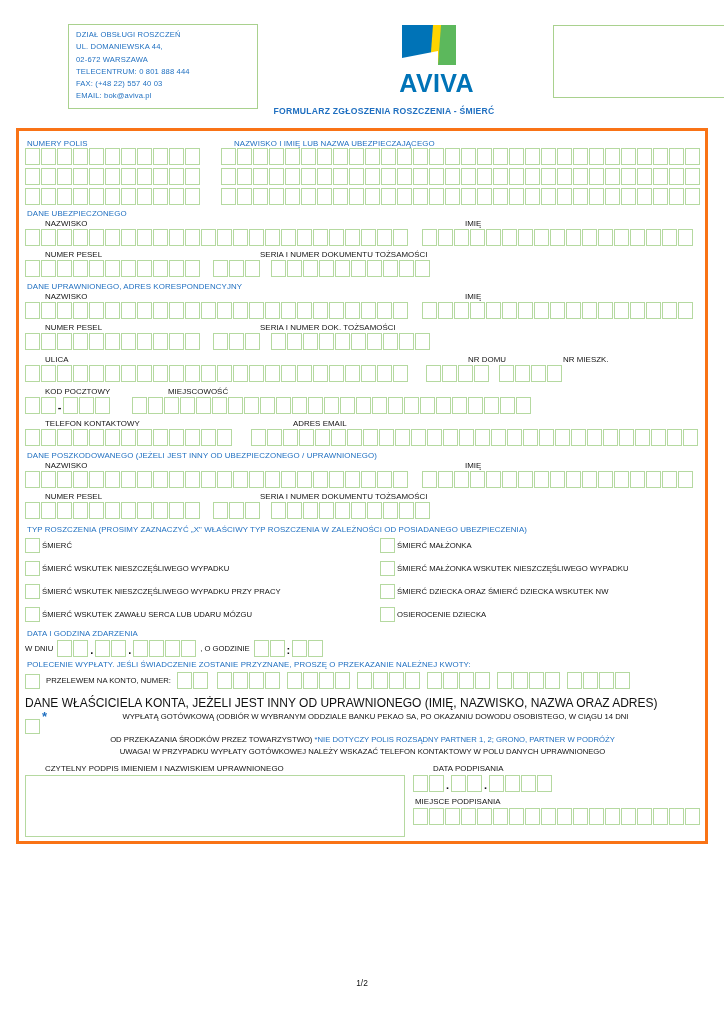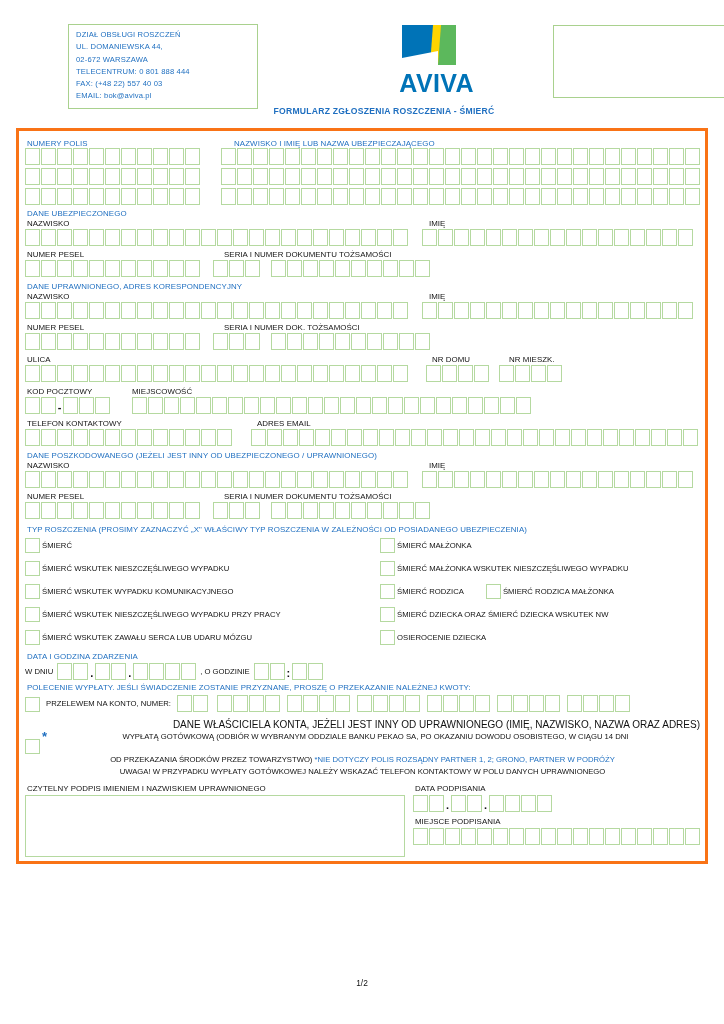--- a/index.html
+++ b/index.html
@@ -79,21 +79,21 @@
     color: #1f6fc0;
     font-size: 7.9px;
     letter-spacing: .1px;
     margin: 4px 0 0 2px;
     white-space: nowrap;
   }
   .lbl {
     color: #111;
     font-size: 7.9px;
     letter-spacing: .05px;
-    margin: 1px 0 1px 2px;
+    margin: 1px 0 1px 20px;
     white-space: nowrap;
   }
   .row { display: flex; align-items: flex-start; }
   .col { display: flex; flex-direction: column; }
 
   
   .comb { display: flex; gap: 1px; }
   .cell {
     width: 15px; height: 17px;
     border: 1px solid #b5d9a0;
@@ -129,22 +129,22 @@
   .chk-grid { margin-top: 3px; }
   .chk-row {
     display: flex;
     align-items: center;
     margin-bottom: 7px;
   }
   .chk-left { width: 355px; flex: 0 0 auto; }
   .chk-right { display: flex; align-items: center; gap: 22px; }
 
   .note-center {
-    text-align: right;
-    font-size: 10px;
+    text-align: left;
+    font-size: 12px;
     color: #111;
     margin-top: 3px;
   }
   .blue { color: #1f6fc0; }
   .star {
     color: #1f6fc0;
     font-size: 13px;
     font-weight: bold;
     line-height: 8px;
   }
@@ -799,38 +799,20 @@
           <div class="chk-left">
             <div class="chk-item">
               <div class="chk"></div>
               <div class="t">ŚMIERĆ WSKUTEK NIESZCZĘŚLIWEGO WYPADKU</div>
             </div>
           </div>
           <div class="chk-right">
             <div class="chk-item">
               <div class="chk"></div>
               <div class="t">ŚMIERĆ MAŁŻONKA WSKUTEK NIESZCZĘŚLIWEGO WYPADKU</div>
-            </div>
-          </div>
-        </div>
-        <div class="chk-row">
-          <div class="chk-left">
-            <div class="chk-item">
-              <div class="chk"></div>
-              <div class="t">ŚMIERĆ WSKUTEK WYPADKU KOMUNIKACYJNEGO</div>
-            </div>
-          </div>
-          <div class="chk-right">
-            <div class="chk-item">
-              <div class="chk"></div>
-              <div class="t">ŚMIERĆ RODZICA</div>
-            </div>
-            <div class="chk-item">
-              <div class="chk"></div>
-              <div class="t">ŚMIERĆ RODZICA MAŁŻONKA</div>
             </div>
           </div>
         </div>
         <div class="chk-row">
           <div class="chk-left">
             <div class="chk-item">
               <div class="chk"></div>
               <div class="t">ŚMIERĆ WSKUTEK NIESZCZĘŚLIWEGO WYPADKU PRZY PRACY</div>
             </div>
           </div>

